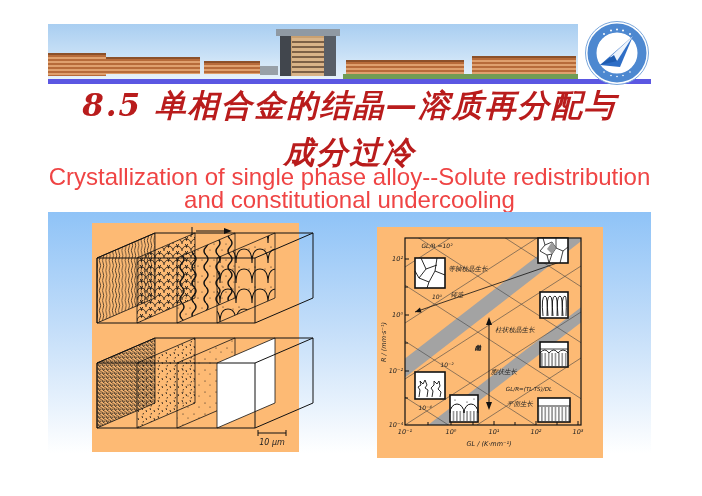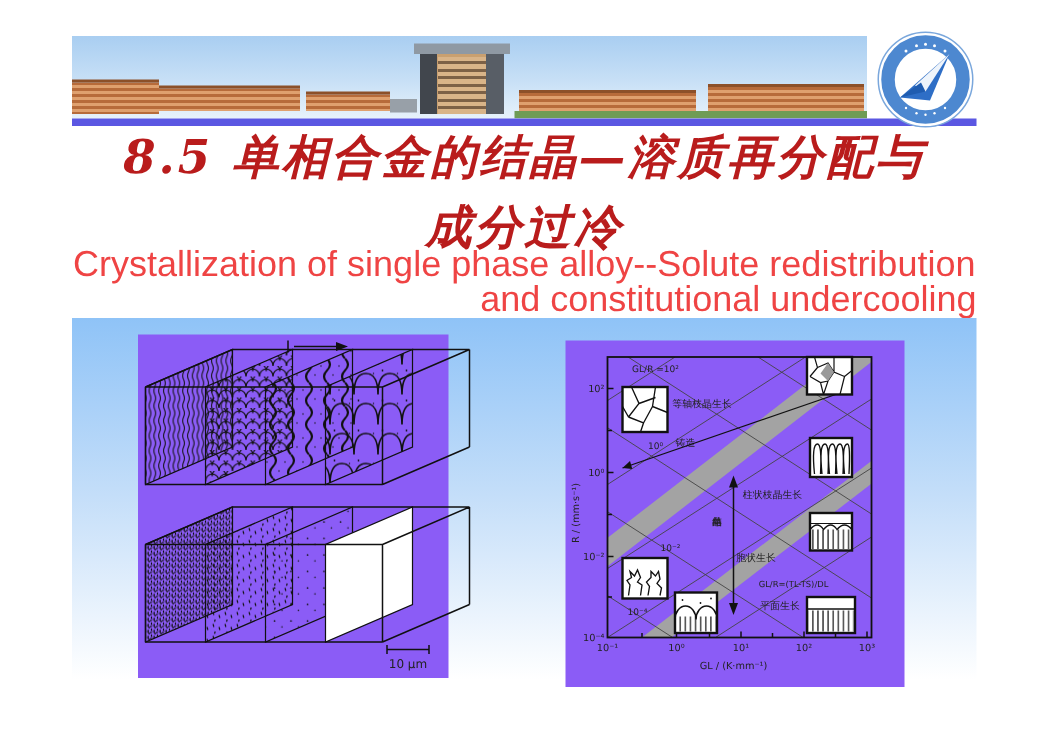--- a/index.html
+++ b/index.html
@@ -16,25 +16,25 @@
   .tower-cap{position:absolute;left:-4px;top:-5px;width:64px;height:7px;background:#8f99a3;}
   .tower-win{position:absolute;left:12px;top:4px;width:32px;height:38px;
              background:repeating-linear-gradient(180deg,#d9b488 0 3px,#7d6146 3px 5px);}
   .grass{position:absolute;left:295px;bottom:0;width:235px;height:5px;background:#6f9c55;}
   .underline{position:absolute;left:48px;top:79px;width:603px;height:5px;background:#5b57e2;}
   
   .t{position:absolute;left:48px;width:603px;text-align:center;color:#b91c1c;}
   .t-zh{font-family:"DejaVu Serif","Liberation Serif",serif;font-weight:bold;font-style:italic;
         font-size:31px;letter-spacing:2px;line-height:38px;}
   .t-en{font-family:"Liberation Sans",sans-serif;font-size:24px;line-height:23px;color:#ef4444;}
-  .t1{top:86px;} .t2{top:133px;} .t3{top:165px;} .t4{top:188px;text-align:right;}
+  .t1{top:86px;} .t2{top:133px;} .t3{top:165px;} .t4{top:188px;}
   
   .blueband{position:absolute;left:48px;top:212px;width:603px;height:262px;
             background:linear-gradient(180deg,#8fc3f7 0%,#c4def9 45%,#ffffff 92%);}
-  .figbox{position:absolute;background:#8b5cf6;}
+  .figbox{position:absolute;background:#fdba74;font-style:italic;}
   .fig-left{left:92px;top:223px;width:207px;height:229px;}
   .fig-right{left:377px;top:227px;width:226px;height:231px;}
   svg{display:block;}
   .lbl{font-family:"DejaVu Sans","Liberation Sans",sans-serif;fill:#222;}
 </style>
 </head>
 <body>
 
 <div class="page">
 

